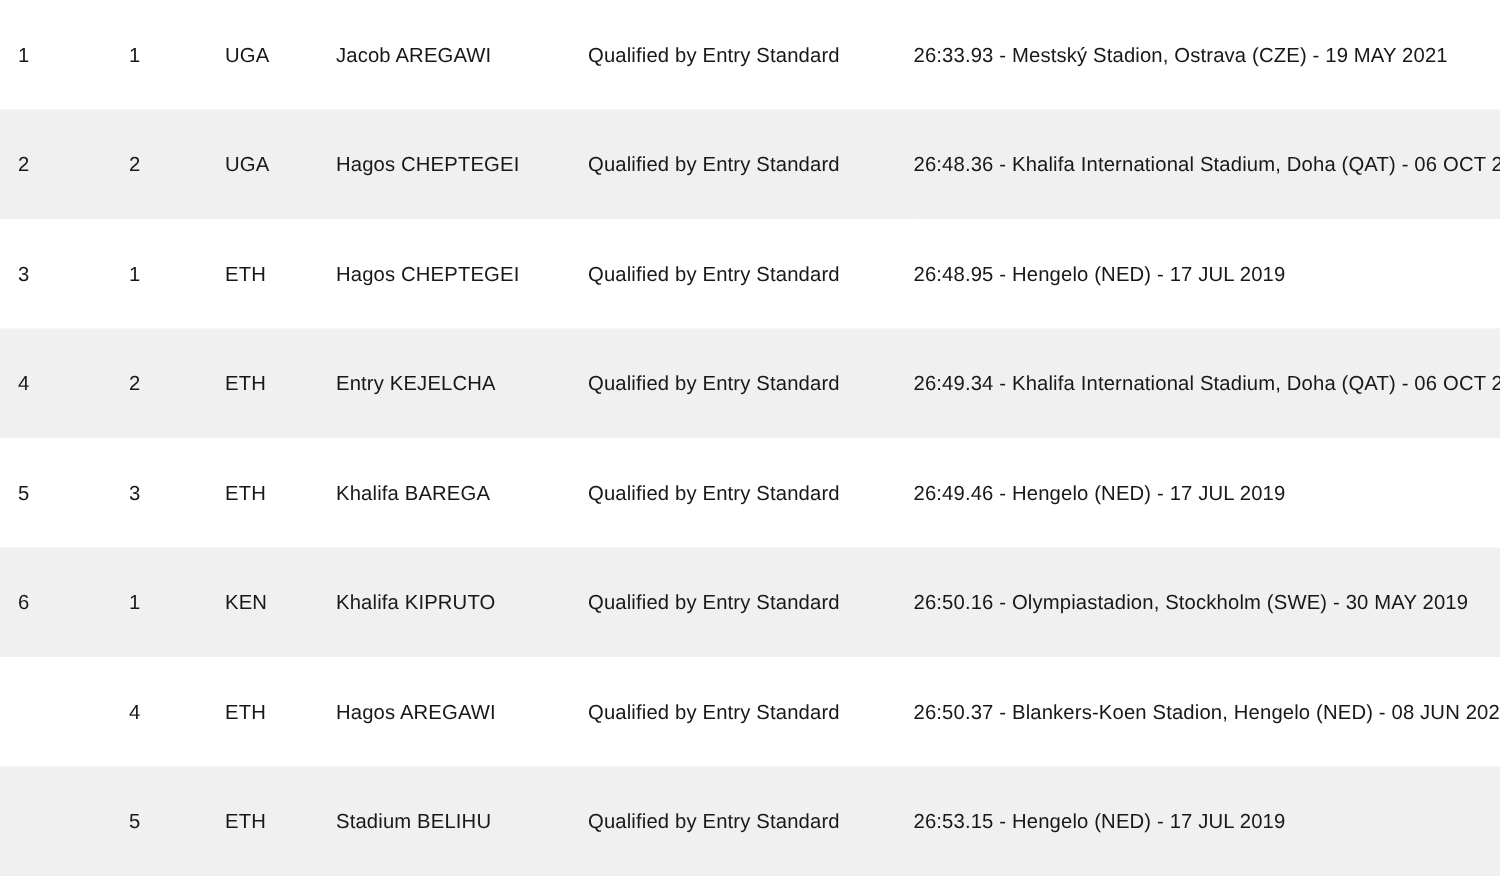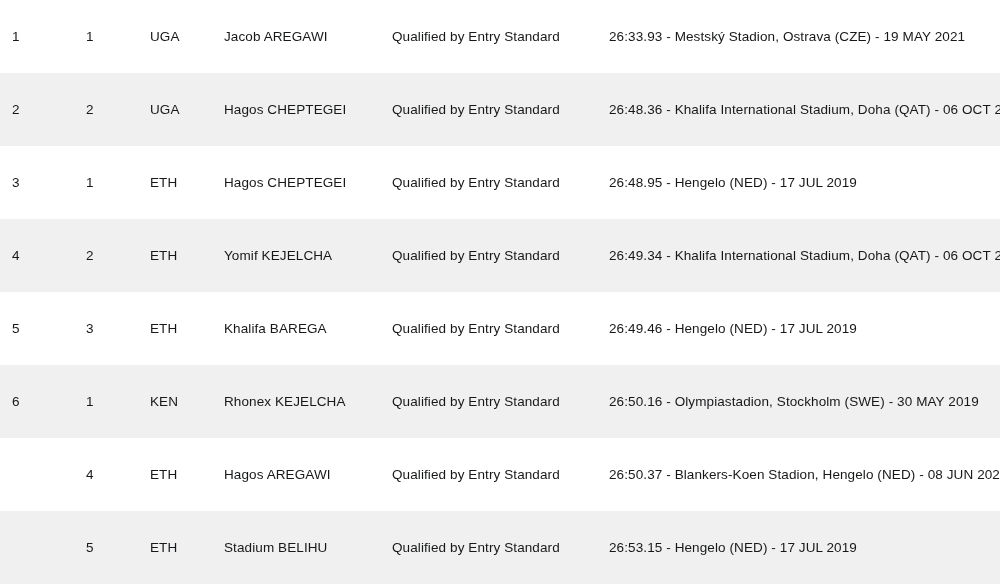--- a/index.html
+++ b/index.html
@@ -151,21 +151,21 @@
         <td class="col-rank">
           <span class="cell-inner">4</span>
         </td>
         <td class="col-natrank">
           <span class="cell-inner">2</span>
         </td>
         <td class="col-country">
           <span class="cell-inner">ETH</span>
         </td>
         <td class="col-athlete">
-          <span class="cell-inner wrap">Yomif KEJELCHA</span>
+          <span class="cell-inner wrap">Entry KEJELCHA</span>
         </td>
         <td class="col-status">
           <span class="cell-inner wrap">Qualified by Entry Standard</span>
         </td>
         <td class="col-mark">
           <span class="cell-inner">26:49.34 - Khalifa International Stadium, Doha (QAT) - 06 OCT 2019</span>
         </td>
       </tr>
       <tr class="row-plain">
         <td class="col-rank">
@@ -191,21 +191,21 @@
         <td class="col-rank">
           <span class="cell-inner">6</span>
         </td>
         <td class="col-natrank">
           <span class="cell-inner">1</span>
         </td>
         <td class="col-country">
           <span class="cell-inner">KEN</span>
         </td>
         <td class="col-athlete">
-          <span class="cell-inner wrap">Rhonex KEJELCHA</span>
+          <span class="cell-inner wrap">Khalifa KIPRUTO</span>
         </td>
         <td class="col-status">
           <span class="cell-inner wrap">Qualified by Entry Standard</span>
         </td>
         <td class="col-mark">
           <span class="cell-inner">26:50.16 - Olympiastadion, Stockholm (SWE) - 30 MAY 2019</span>
         </td>
       </tr>
       <tr class="row-plain row-muted">
         <td class="col-rank">

